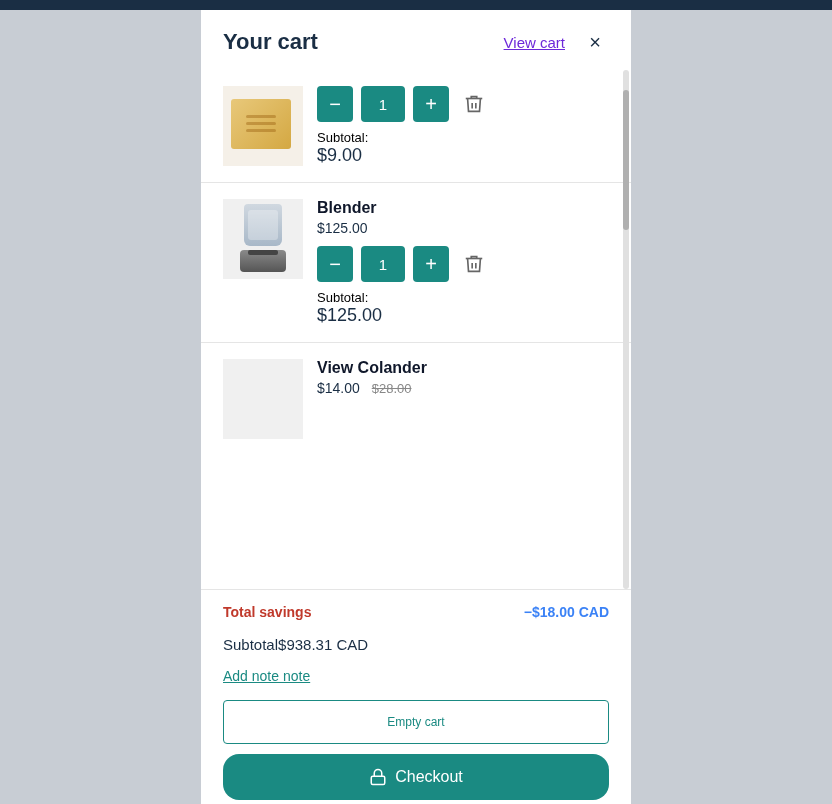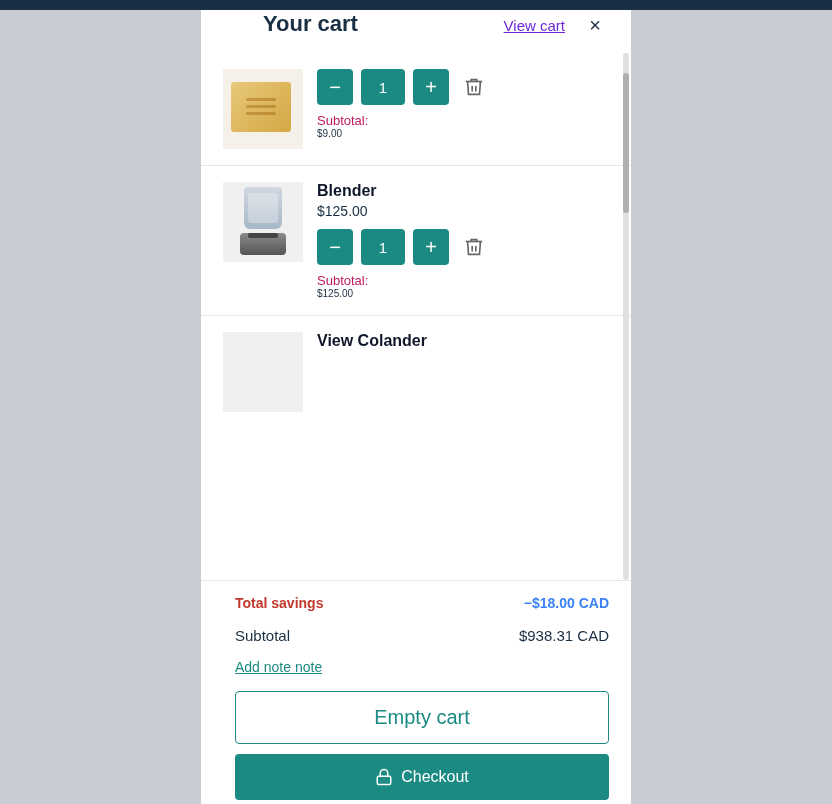--- a/index.html
+++ b/index.html
@@ -24,25 +24,24 @@
       background: #ffffff;
       margin-top: 0;
       position: relative;
       min-height: 794px;
       display: flex;
       flex-direction: column;
     }
 
     .cart-header {
       display: flex;
-      align-items: flex-start;
+      align-items: center;
       justify-content: space-between;
-      padding: 1px 22px 14px 22px;
+      padding: 18px 22px 14px 22px;
       border-bottom: none;
-      margin-left: 40px;
     }
 
     .cart-title {
       font-size: 22px;
       font-weight: 600;
       color: #1a2e44;
     }
 
     .cart-header-right {
       display: flex;
@@ -272,31 +271,31 @@
       justify-content: center;
     }
 
     .delete-btn svg {
       width: 22px;
       height: 22px;
     }
 
     .item-subtotal-label {
       font-size: 13px;
-      color: #be185d;
+      color: #000000;
     }
 
     .item-subtotal-value {
-      font-size: 10px;
+      font-size: 18px;
       color: #1a2e44;
       font-weight: 500;
     }
 
     .cart-footer {
-      padding: 14px 22px 0 34px;
+      padding: 14px 22px 0 22px;
       border-top: 1px solid #e5e5e5;
       background: #fff;
     }
 
     .savings-row {
       display: flex;
       justify-content: space-between;
       align-items: center;
       margin-bottom: 6px;
     }
@@ -308,21 +307,20 @@
     }
 
     .savings-value {
       font-size: 14px;
       color: #3b82f6;
       font-weight: 600;
     }
 
     .subtotal-row {
       display: flex;
-      justify-content: space-between;
       align-items: center;
       margin-bottom: 14px;
       margin-top: 16px;
     }
 
     .subtotal-label {
       font-size: 15px;
       color: #1a2e44;
     }
 
@@ -343,32 +341,32 @@
       border: none;
     }
 
     .empty-cart-btn {
       width: 100%;
       padding: 14px;
       background: #fff;
       border: 1.5px solid #1a8a82;
       border-radius: 4px;
       color: #1a8a82;
-      font-size: 20px;
+      font-size: 12px;
       font-weight: 500;
       cursor: pointer;
       margin-bottom: 10px;
     }
 
     .checkout-btn {
       width: 100%;
       padding: 14px;
       background: #1a8a82;
       border: none;
-      border-radius: 4px;
+      border-radius: 16px;
       color: white;
       font-size: 16px;
       font-weight: 500;
       cursor: pointer;
       display: flex;
       align-items: center;
       justify-content: center;
       gap: 8px;
       margin-bottom: 4px;
     }
@@ -460,20 +458,24 @@
         <div class="item-subtotal-value">$125.00</div>
       </div>
     </div>
 
     <div class="cart-item" style="border-bottom: none;">
       <div class="item-image colander-img">
         
       </div>
       <div class="item-details">
         <div class="item-name">View Colander</div>
+        <div class="item-price">
+          <span>$14.00</span>
+          <span class="original-price">$28.00</span>
+        </div>
       </div>
     </div>
 
     <div class="scrollbar-track">
       <div class="scrollbar-thumb"></div>
     </div>
   </div>
 
   <div class="cart-footer">
     <div class="savings-row">

